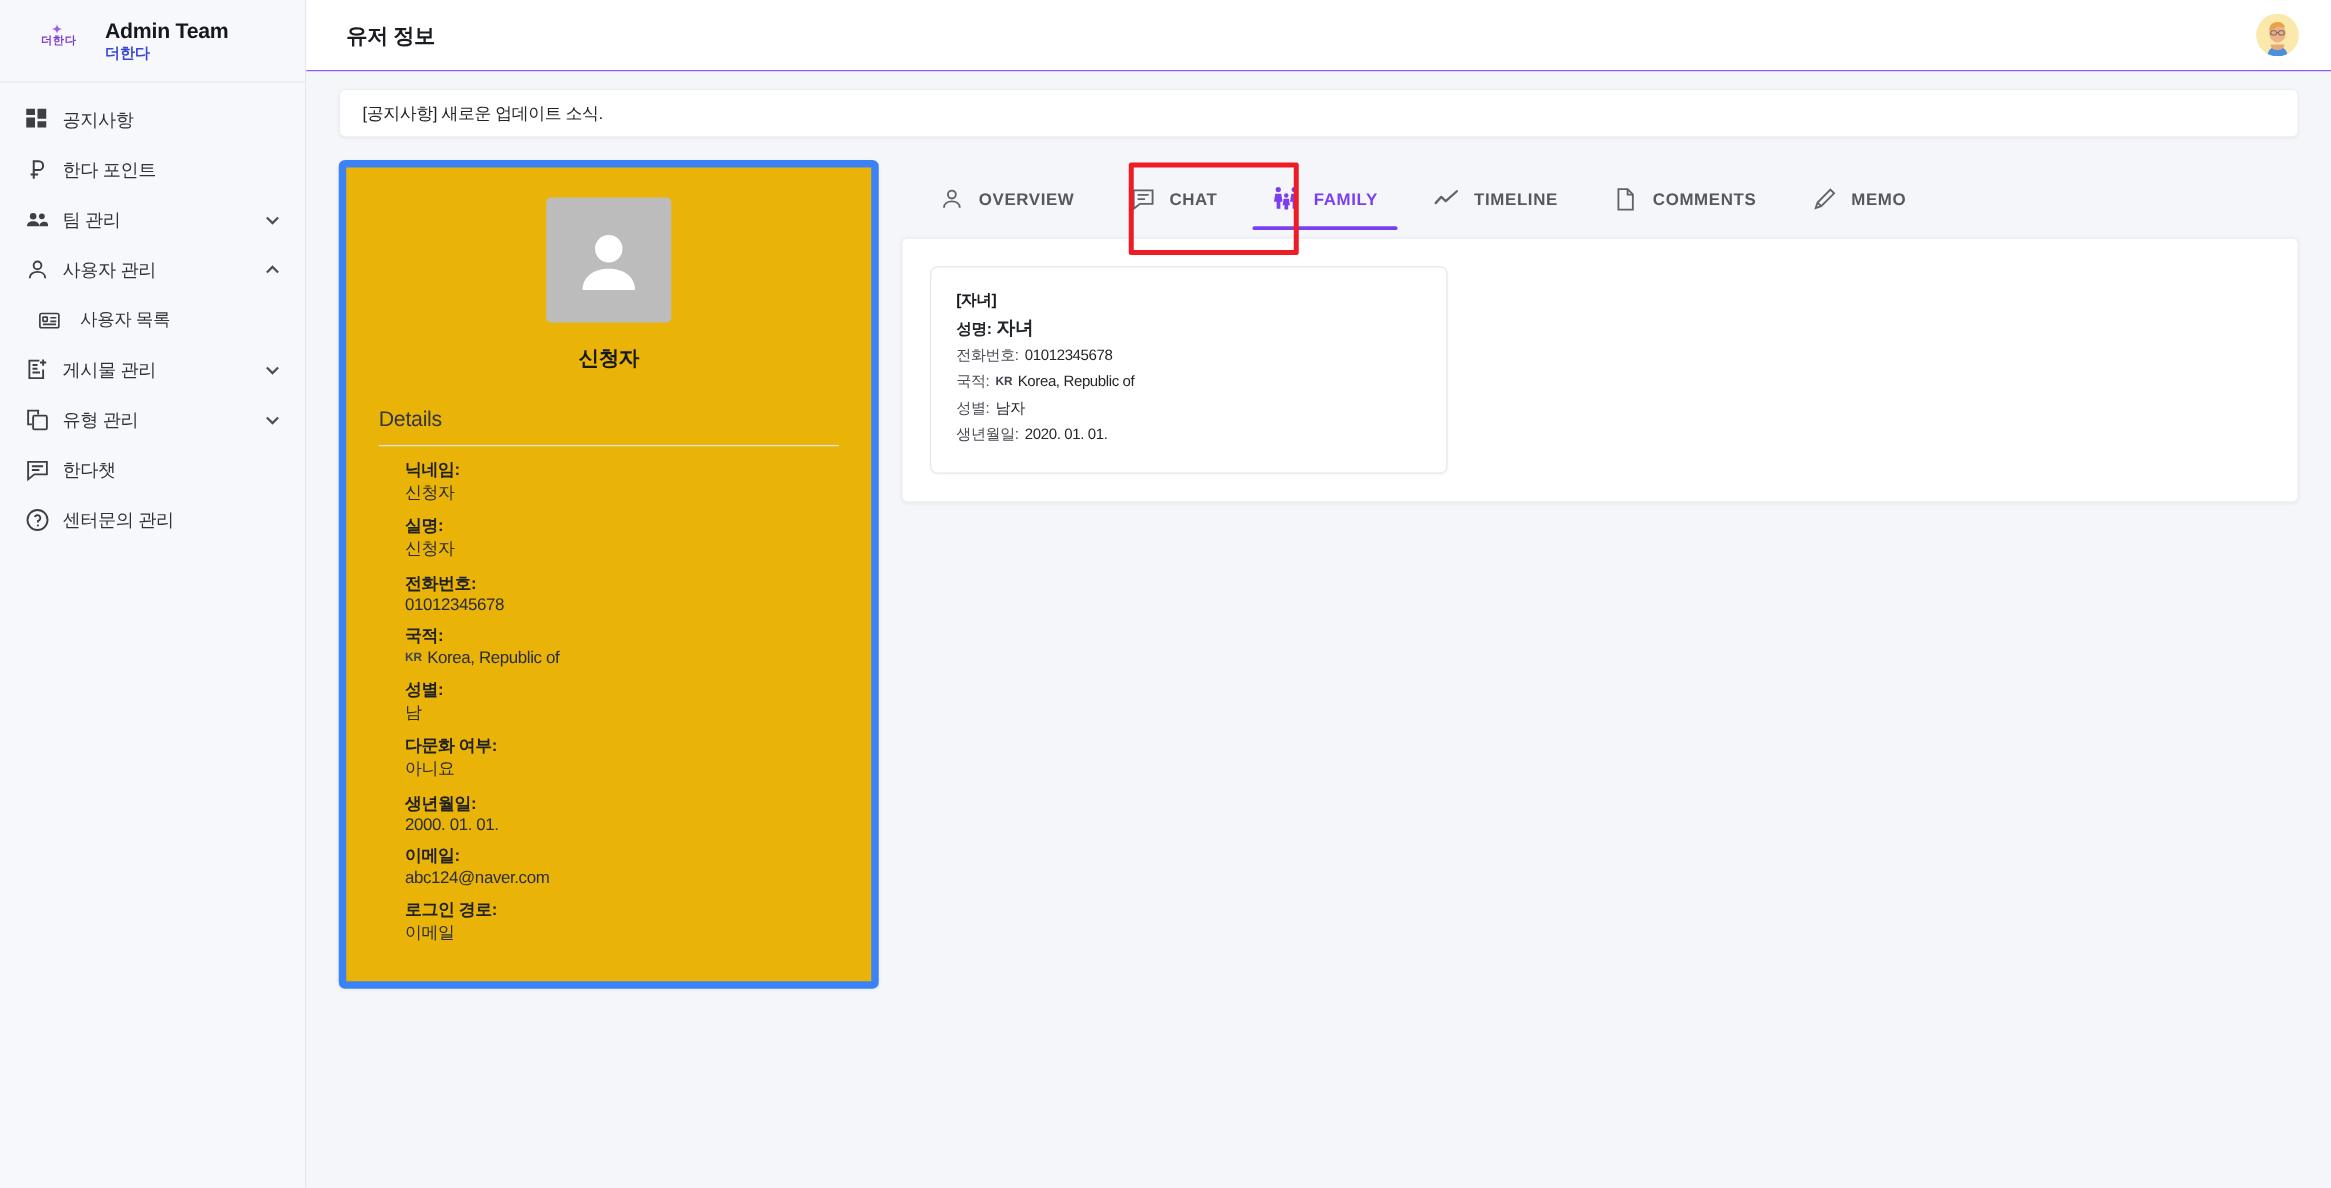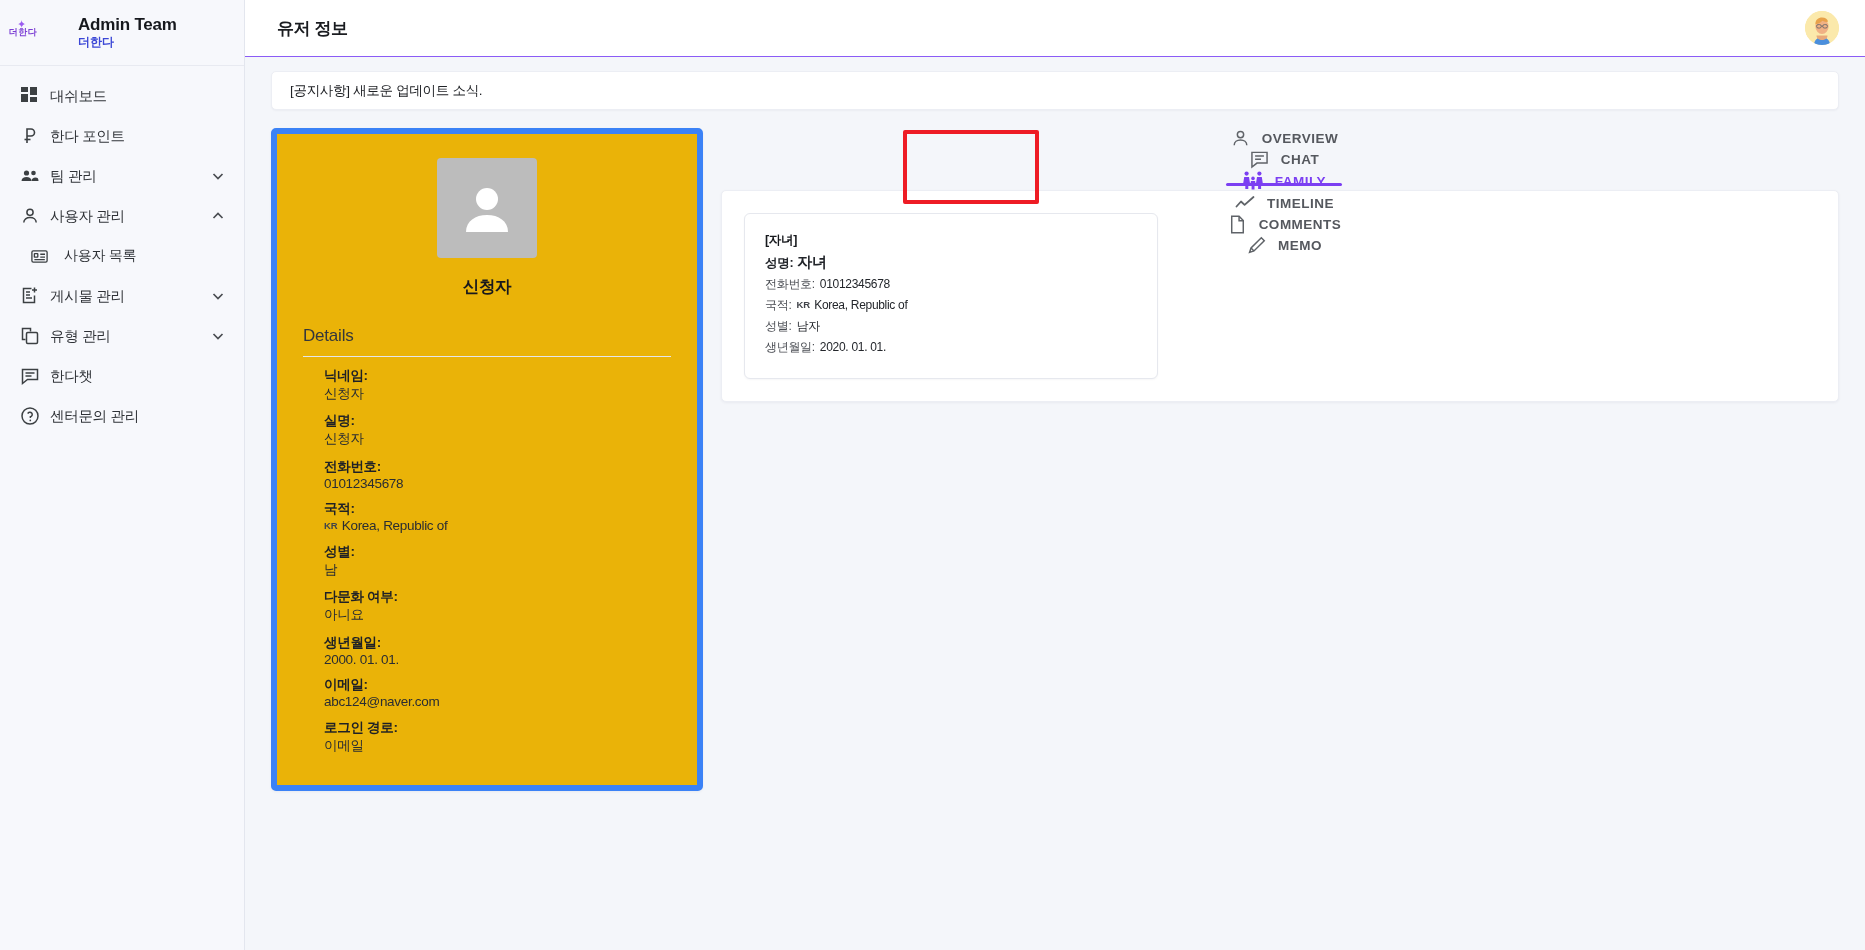--- a/index.html
+++ b/index.html
@@ -13,21 +13,21 @@
 
   
   .sidebar {
     width: 245px; min-width: 245px; height: 950px;
     background: #f7f8fc;
     border-right: 1px solid #e3e6ee;
     display: flex; flex-direction: column;
   }
   .brand {
     height: 66px; display: flex; align-items: center;
-    padding-left: 0; gap: 32px;
+    padding-left: 24px; gap: 14px;
     border-bottom: 1px solid #e8eaf1;
   }
   .brand-logo {
     width: 46px; height: 32px;
     display: flex; align-items: center; justify-content: center;
     position: relative;
   }
   .brand-logo .logo-text {
     font-size: 9px; font-weight: 700; color: #7c3fd4; letter-spacing: .5px;
   }
@@ -112,21 +112,21 @@
   .dval { color: #2a2d32; margin-left: 11px; font-weight: 400; }
   .flag {
     font-size: 9.5px; font-weight: 700; color: #41444a;
     margin-right: 4px; vertical-align: 1px; letter-spacing: 0;
   }
 
   
   .right-col { flex: 1; min-width: 0; }
   .tabs {
     display: flex; align-items: center; height: 62px;
-    padding-left: 8px; position: relative; flex-direction: column;
+    padding-left: 8px; position: relative;
   }
   .tab {
     display: flex; align-items: center; gap: 11px;
     height: 62px; padding: 0 22px; cursor: pointer;
     position: relative;
   }
   .tab-ico { display: flex; align-items: center; color: #5f6368; }
   .tab-label {
     font-size: 13.5px; font-weight: 600; color: #55585e;
     letter-spacing: .5px;
@@ -183,21 +183,21 @@
 
       <div class="nav-item">
         <span class="nav-ico">
           <svg width="20" height="20" viewBox="0 0 20 20">
               <rect x="1" y="1" width="7" height="5" fill="#3c4043"></rect>
               <rect x="10" y="1" width="7" height="8" fill="#3c4043"></rect>
               <rect x="1" y="8" width="7" height="8" fill="#3c4043"></rect>
               <rect x="10" y="11" width="7" height="5" fill="#3c4043"></rect>
             </svg>
         </span>
-        <span class="nav-label">대쉬보드</span>
+        <span class="nav-label">공지사항</span>
       </div>
 
       <div class="nav-item">
         <span class="nav-ico">
           <svg width="20" height="20" viewBox="0 0 20 20" fill="none" stroke="#3c4043" stroke-width="1.6">
               <path d="M7 17V3h4a3.5 3.5 0 0 1 0 7H7"></path>
               <path d="M4.5 13.5h6"></path>
             </svg>
         </span>
         <span class="nav-label">한다 포인트</span>

